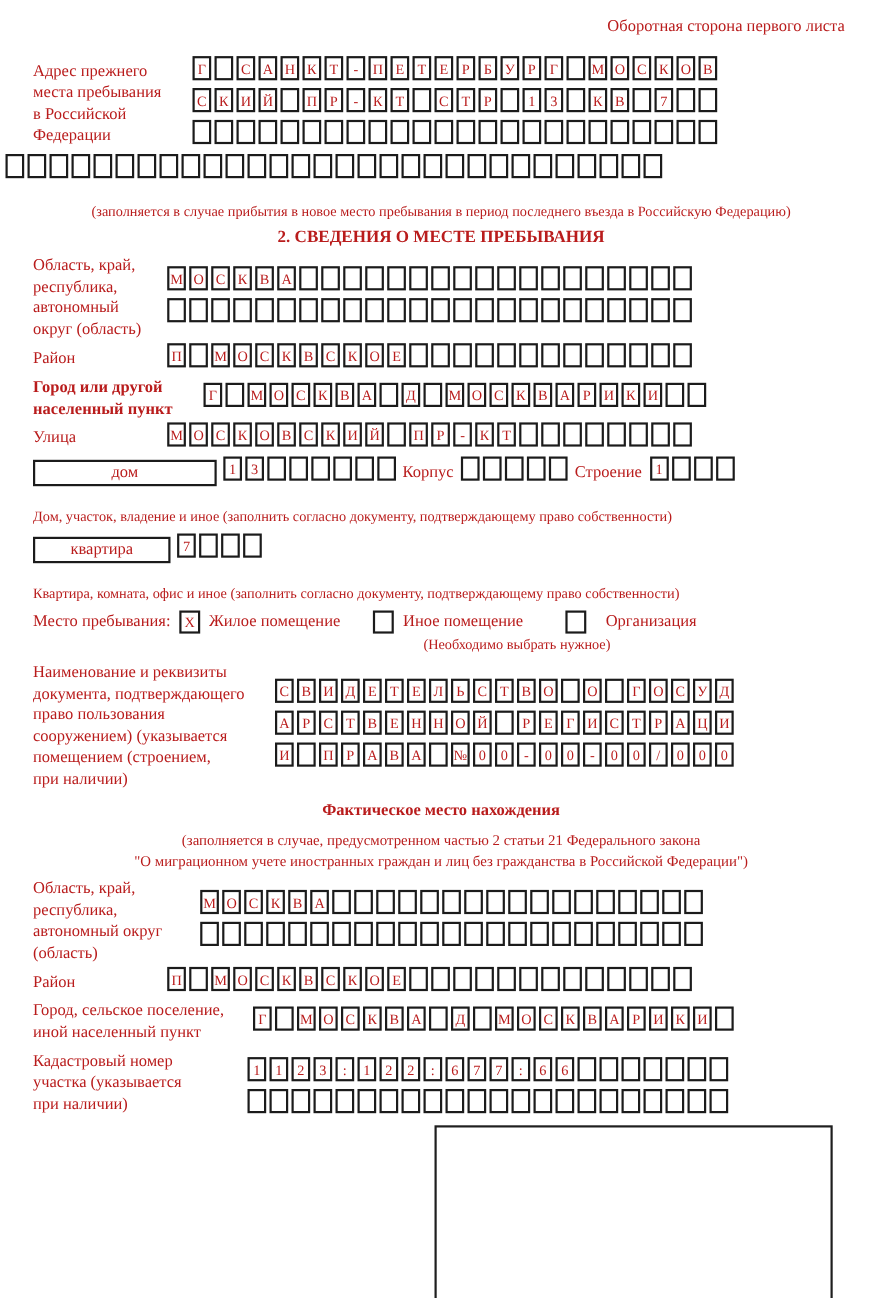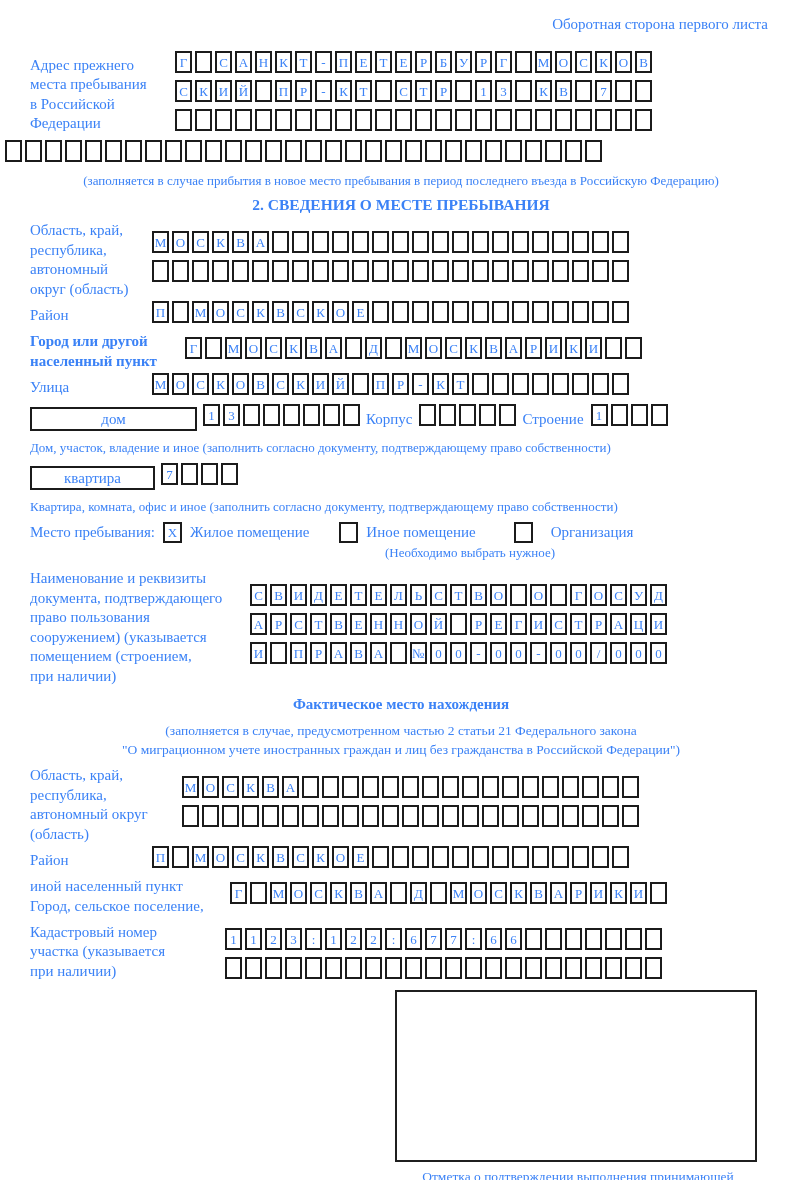--- a/index.html
+++ b/index.html
@@ -2,21 +2,21 @@
 <html><head>
 <meta charset="utf-8">
 <style>
   * { box-sizing: border-box; margin: 0; padding: 0; }
   html,body { background:#fff; }
   .page {
     position: relative;
     width: 800px; height: 1180px;
     margin: 0 auto;
     background: #fff;
-    color: #3b82f6;
+    color: #b91c1c;
     font-family: "Liberation Serif", "DejaVu Serif", serif;
     padding: 16px 28px 10px 30px;
     overflow: hidden;
   }
   .hdr { text-align: right; font-size: 15px; padding-right: 4px; margin-bottom: 18px; }
 
   .frow { display: flex; align-items: center; margin-bottom: 2px; }
   .lbl { font-size: 15px; line-height: 19.5px; flex-shrink: 0; }
   .w145 { width: 145px; } .w122 { width: 122px; } .w155 { width: 155px; font-weight: bold; }
   .w220 { width: 220px; } .w152 { width: 152px; } .w200 { width: 200px; }
@@ -24,21 +24,21 @@
 
   .crow { white-space: nowrap; height: 26px; margin-bottom: 3px; }
   .cell {
     display: inline-block; width: 17px; height: 22px;
     border: 2px solid #1b1b1b; margin-right: 3px;
     text-align: center; background: #fff;
     font: 13px/19px "Liberation Serif", serif;
     vertical-align: top;
   }
   .fullrow { margin-left: -25px; margin-bottom: 2px; }
-  .note { font-size: 13px; line-height: 16px; margin: 7px 0 7px; }
+  .note { font-size: 13px; line-height: 16px; margin: 18px 0 7px; }
   .center { text-align: center; }
   .sect-title { font-weight: bold; text-align: center; font-size: 15.5px; margin: 7px 0 7px; }
 
   .widebox {
     border: 2px solid #1b1b1b; height: 24px; line-height: 20px;
     text-align: center; font-size: 15px; margin-right: 6px; flex-shrink: 0;
   }
   .dom-box { width: 167px; } .kv-box { width: 125px; }
   .inline-lbl { font-size: 15px; line-height: 24px; margin: 0 7px 0 3px; flex-shrink: 0; }
 
@@ -177,22 +177,22 @@
     </div>
   </div>
 
   <div class="frow">
     <div class="lbl w122">Район</div>
     <div class="crow"><span class="cell">П</span><span class="cell"></span><span class="cell">М</span><span class="cell">О</span><span class="cell">С</span><span class="cell">К</span><span class="cell">В</span><span class="cell">С</span><span class="cell">К</span><span class="cell">О</span><span class="cell">Е</span><span class="cell"></span><span class="cell"></span><span class="cell"></span><span class="cell"></span><span class="cell"></span><span class="cell"></span><span class="cell"></span><span class="cell"></span><span class="cell"></span><span class="cell"></span><span class="cell"></span><span class="cell"></span><span class="cell"></span></div>
   </div>
 
   <div class="frow">
     <div class="lbl w200">
+      <div>Город, сельское поселение,</div>
       <div>иной населенный пункт</div>
-      <div>Город, сельское поселение,</div>
     </div>
     <div class="crow"><span class="cell">Г</span><span class="cell"></span><span class="cell">М</span><span class="cell">О</span><span class="cell">С</span><span class="cell">К</span><span class="cell">В</span><span class="cell">А</span><span class="cell"></span><span class="cell">Д</span><span class="cell"></span><span class="cell">М</span><span class="cell">О</span><span class="cell">С</span><span class="cell">К</span><span class="cell">В</span><span class="cell">А</span><span class="cell">Р</span><span class="cell">И</span><span class="cell">К</span><span class="cell">И</span><span class="cell"></span></div>
   </div>
 
   <div class="frow">
     <div class="lbl w195">
       <div>Кадастровый номер</div>
       <div>участка (указывается</div>
       <div>при наличии)</div>
     </div>

